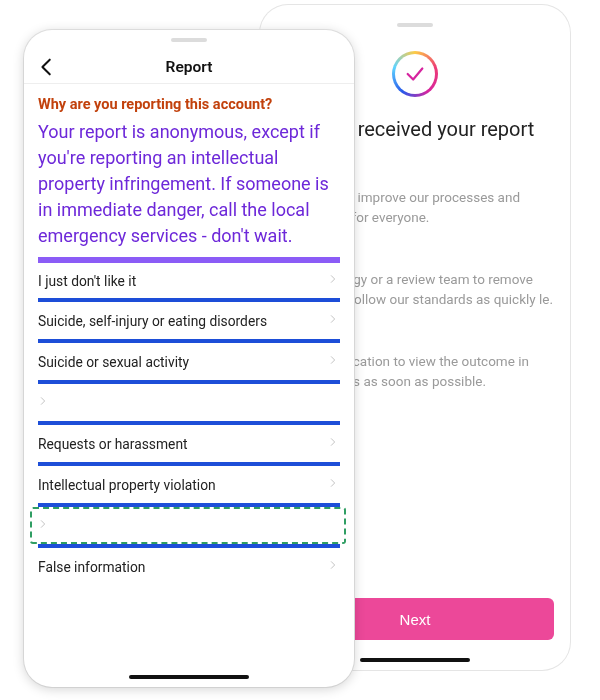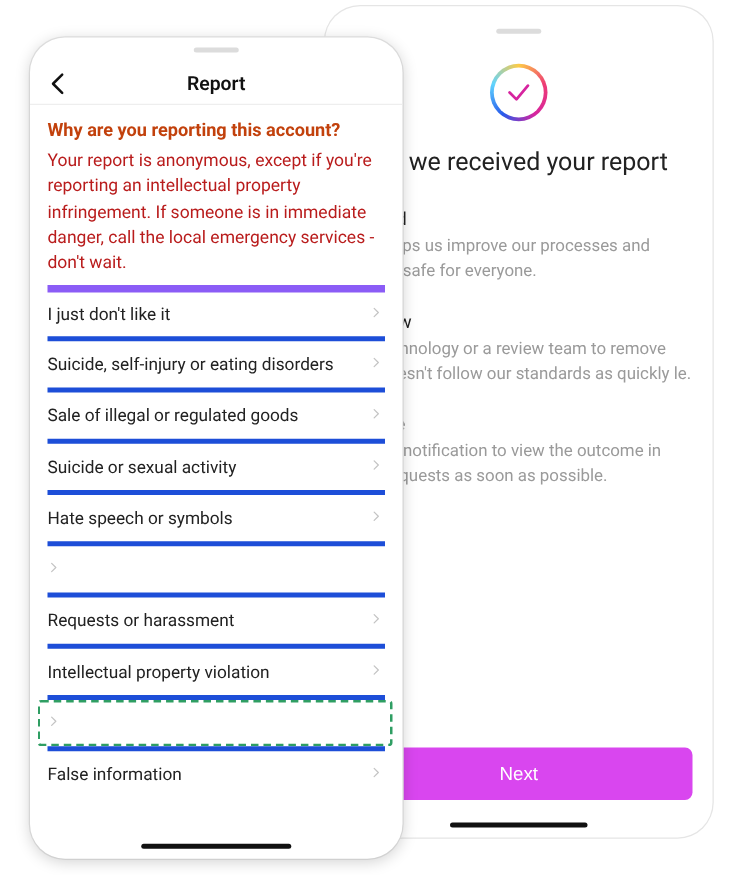--- a/index.html
+++ b/index.html
@@ -54,39 +54,39 @@
     margin-bottom: 26px;
     white-space: nowrap;
   }
   .conf-block { margin-bottom: 22px; }
   .conf-head { font-size: 14.5px; color:#222; margin-bottom:4px; }
   .conf-body { font-size: 13.5px; color:#9a9a9a; line-height:1.45; }
   .next-btn {
     position:absolute;
     left:16px; right:16px; bottom:30px;
     height:42px;
-    background:#d946ef;
+    background:#ec4899;
     color:#fff;
     border:none;
     border-radius:6px;
     font-size:15px;
     font-weight:500;
   }
   .home-ind-back {
     position:absolute;
     bottom:8px; left:50%; transform:translateX(-50%);
     width:110px; height:4px; border-radius:2px; background:#111;
   }
 
   
   .phone-front {
     position:absolute;
     top:30px;
     left:24px;
-    width:298px;
+    width:330px;
     height:657px;
     background:#fff;
     border-radius:28px;
     box-shadow: 0 2px 12px rgba(0,0,0,.18), 0 0 0 1px #eaeaea;
     overflow:hidden;
   }
   .pf-grab {
     width:36px;height:4px;border-radius:2px;background:#dcdcdc;
     margin:8px auto 8px auto;
   }
@@ -102,21 +102,21 @@
   }
   .pf-title {
     font-size:15.5px; font-weight:600; color:#111;
   }
   .pf-body { padding: 12px 14px 0 14px; }
   .pf-q {
     font-size:14.5px; font-weight:700; color:#c2410c;
     margin-bottom:6px;
   }
   .pf-sub {
-    font-size:14px; color:#b91c1c; line-height:1.45;
+    font-size:18px; color:#6d28d9; line-height:1.45;
     margin-bottom:0;
   }
   .reason {
     height:41px;
     border-top:4px solid #1d4ed8;
     display:flex;align-items:center;justify-content:space-between;
     padding: 0 2px 0 0;
     cursor:pointer;
   }
   .reason:first-of-type { border-top:6px solid #8b5cf6; margin-top:8px;}
@@ -194,33 +194,21 @@
               <path d="M8 4 L16 12 L8 20" fill="none" stroke="#c4c4c4" stroke-width="2.4" stroke-linecap="round" stroke-linejoin="round"></path>
             </svg></span>
         </div>
         <div class="reason">
           <span class="reason-label">Suicide, self-injury or eating disorders</span>
           <span class="chev"><svg width="10" height="14" viewBox="0 0 24 24">
               <path d="M8 4 L16 12 L8 20" fill="none" stroke="#c4c4c4" stroke-width="2.4" stroke-linecap="round" stroke-linejoin="round"></path>
             </svg></span>
         </div>
         <div class="reason">
-          <span class="reason-label">Sale of illegal or regulated goods</span>
-          <span class="chev"><svg width="10" height="14" viewBox="0 0 24 24">
-              <path d="M8 4 L16 12 L8 20" fill="none" stroke="#c4c4c4" stroke-width="2.4" stroke-linecap="round" stroke-linejoin="round"></path>
-            </svg></span>
-        </div>
-        <div class="reason">
           <span class="reason-label">Suicide or sexual activity</span>
-          <span class="chev"><svg width="10" height="14" viewBox="0 0 24 24">
-              <path d="M8 4 L16 12 L8 20" fill="none" stroke="#c4c4c4" stroke-width="2.4" stroke-linecap="round" stroke-linejoin="round"></path>
-            </svg></span>
-        </div>
-        <div class="reason">
-          <span class="reason-label">Hate speech or symbols</span>
           <span class="chev"><svg width="10" height="14" viewBox="0 0 24 24">
               <path d="M8 4 L16 12 L8 20" fill="none" stroke="#c4c4c4" stroke-width="2.4" stroke-linecap="round" stroke-linejoin="round"></path>
             </svg></span>
         </div>
         <div class="reason">
           <span class="chev"><svg width="10" height="14" viewBox="0 0 24 24">
               <path d="M8 4 L16 12 L8 20" fill="none" stroke="#c4c4c4" stroke-width="2.4" stroke-linecap="round" stroke-linejoin="round"></path>
             </svg></span>
         </div>
         <div class="reason">

